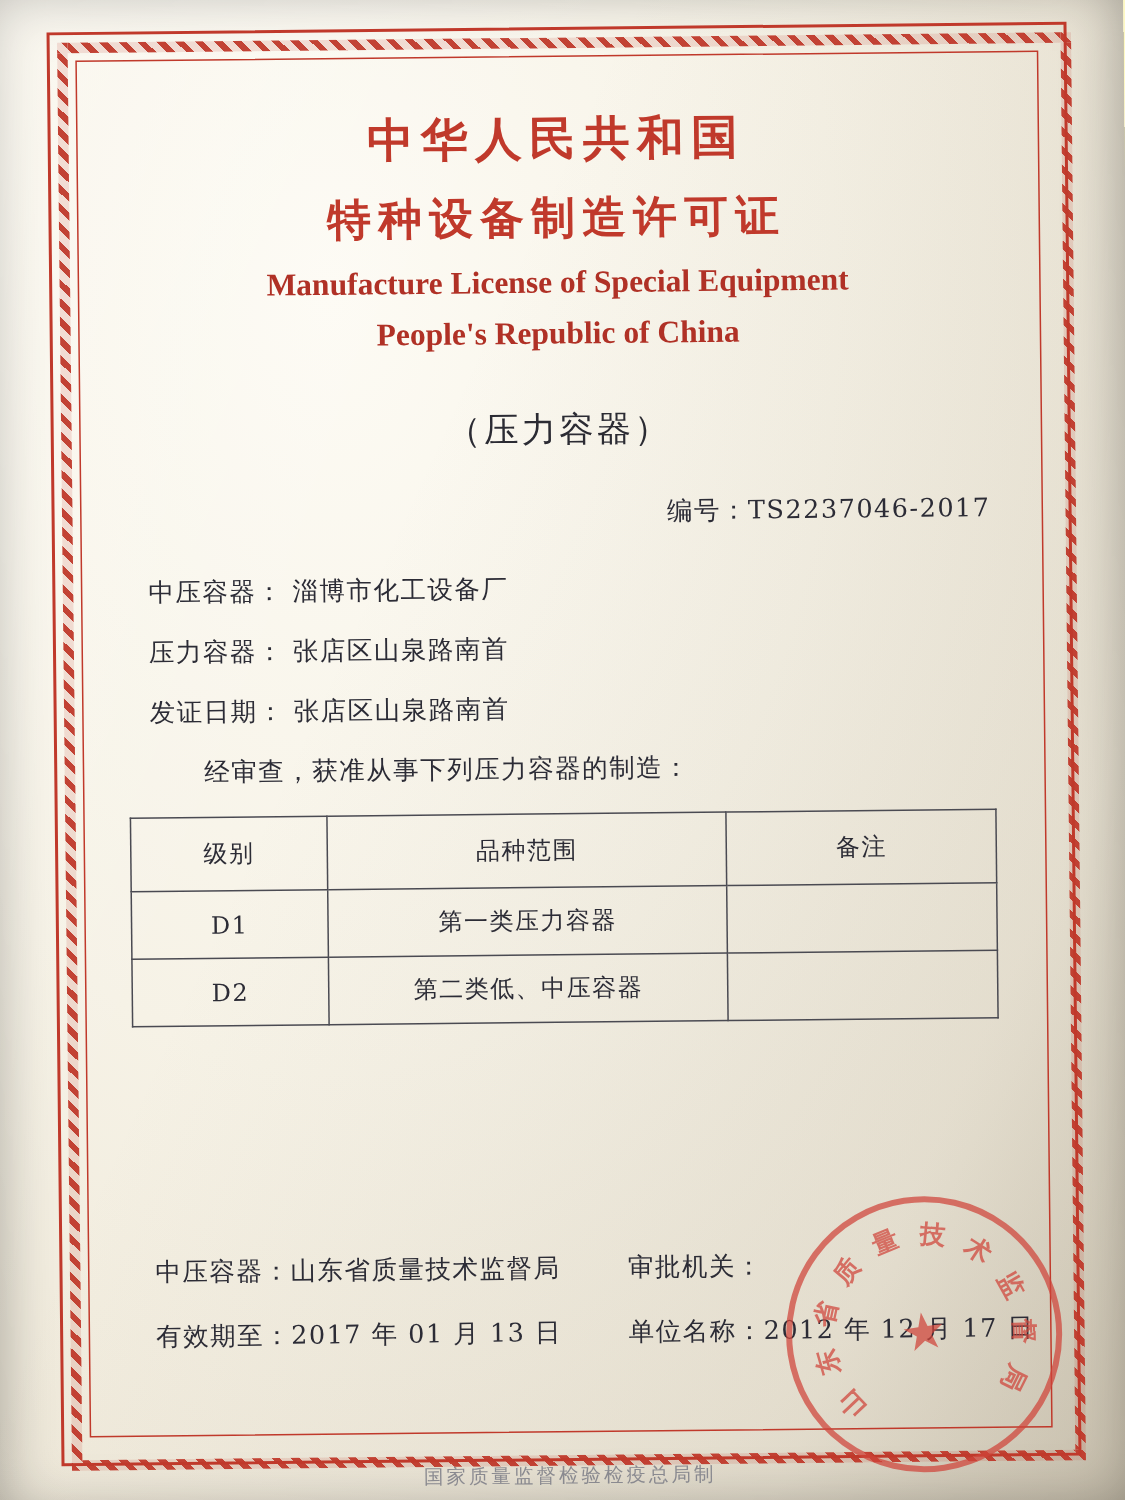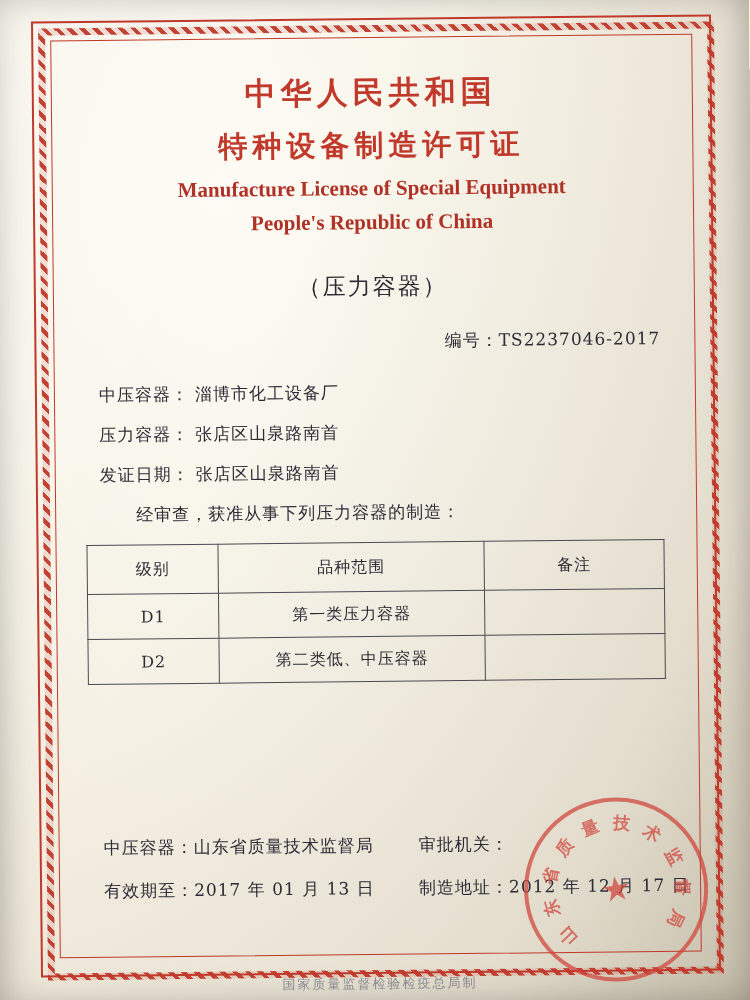--- a/index.html
+++ b/index.html
@@ -318,21 +318,21 @@
         </div>
         <div class="footer-cell-right">
           <span>审批机关：</span><span></span>
         </div>
       </div>
       <div class="footer-row">
         <div class="footer-cell-left">
           <span>有效期至：</span><span>2017 年 01 月 13 日</span>
         </div>
         <div class="footer-cell-right">
-          <span>制造地址：</span><span>2012 年 12 月 17 日</span>
+          <span>单位名称：</span><span>2012 年 12 月 17 日</span>
         </div>
       </div>
     </div>
 
     <div class="seal">
       <div class="seal-text" id="seal-ring">
           <span style="transform: rotate(-125deg) translate(-9px, -78px);">山</span>
           <span style="transform: rotate(-97.2222deg) translate(-9px, -78px);">东</span>
           <span style="transform: rotate(-69.4444deg) translate(-9px, -78px);">省</span>
           <span style="transform: rotate(-41.6667deg) translate(-9px, -78px);">质</span>

